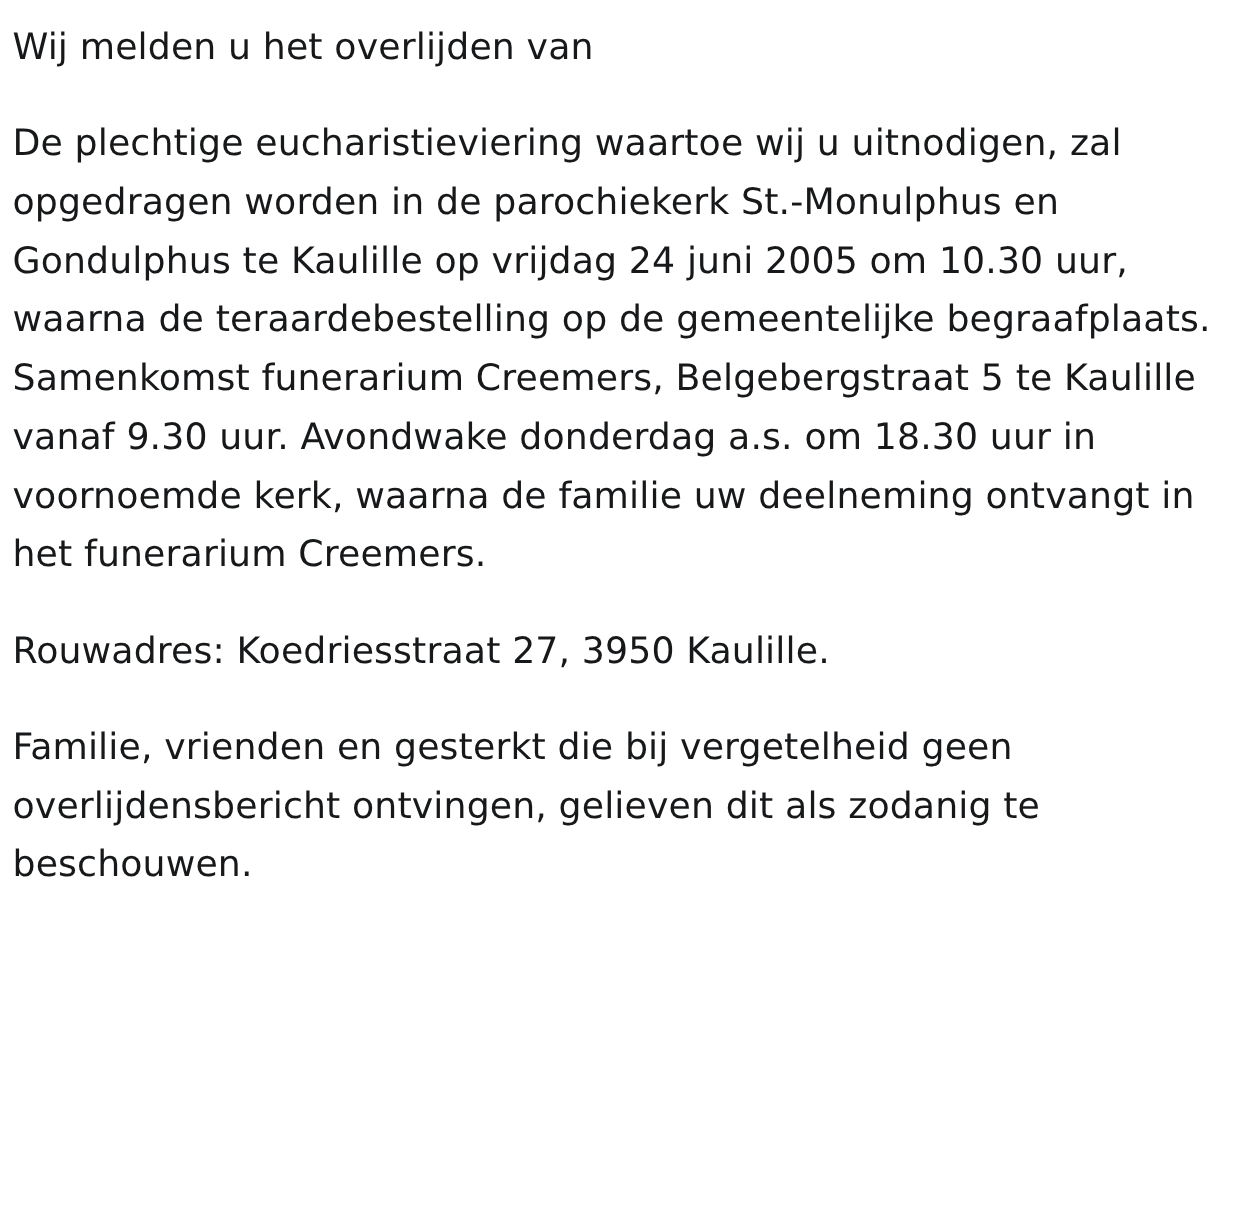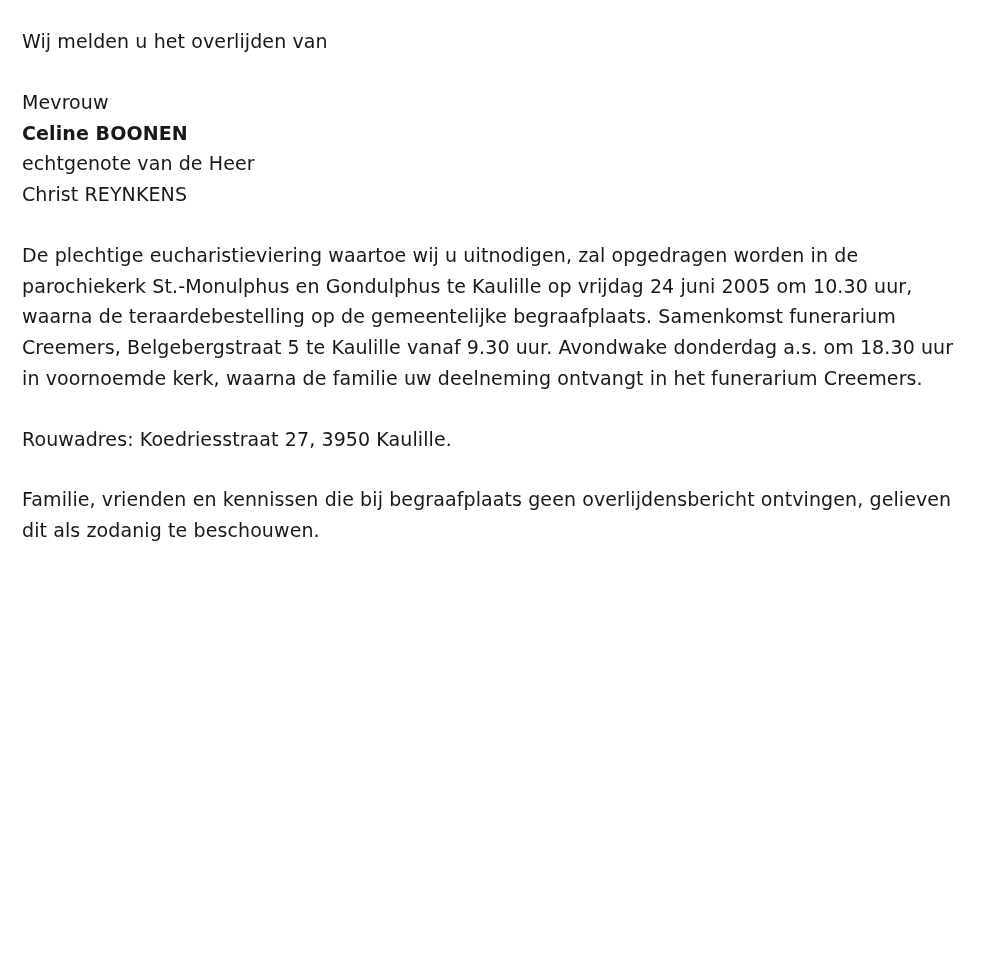--- a/index.html
+++ b/index.html
@@ -13,24 +13,24 @@
     font-family: "DejaVu Sans", sans-serif;
     color: #16181a;
     overflow: hidden;
   }
   .notice {
     box-sizing: border-box;
     width: 1000px;
     padding: 14px 22px 0 10px;
   }
   .para {
-    font-size: 19px;
+    font-size: 29px;
     line-height: 1.62;
     letter-spacing: 0.1px;
-    margin: 12px;
+    margin: 0;
     font-weight: 400;
   }
   .para + .para {
     margin-top: 30px;
   }
   .line {
     display: block;
   }
   .name {
     font-weight: 700;
@@ -38,27 +38,21 @@
 </style>
 </head>
 <body>
 
 <div class="notice">
 
   <p class="para">
     <span class="line">Wij melden u het overlijden van</span>
   </p>
 
-  <p class="para">
-    <span class="line">Mevrouw</span>
-    <span class="line name">Celine BOONEN</span>
-    <span class="line">echtgenote van de Heer</span>
-    <span class="line">Christ REYNKENS</span>
-  </p>
 
 
   <p class="para">De plechtige eucharistieviering waartoe wij u uitnodigen, zal opgedragen worden in de parochiekerk St.-Monulphus en Gondulphus te Kaulille op vrijdag 24 juni 2005 om 10.30 uur, waarna de teraardebestelling op de gemeentelijke begraafplaats. Samenkomst funerarium Creemers, Belgebergstraat 5 te Kaulille vanaf 9.30 uur. Avondwake donderdag a.s. om 18.30 uur in voornoemde kerk, waarna de familie uw deelneming ontvangt in het funerarium Creemers.</p>
 
   <p class="para">Rouwadres: Koedriesstraat 27, 3950 Kaulille.</p>
 
-  <p class="para">Familie, vrienden en kennissen die bij begraafplaats geen overlijdensbericht ontvingen, gelieven dit als zodanig te beschouwen.</p>
+  <p class="para">Familie, vrienden en gesterkt die bij vergetelheid geen overlijdensbericht ontvingen, gelieven dit als zodanig te beschouwen.</p>
 
 </div>
 
 </body></html>

